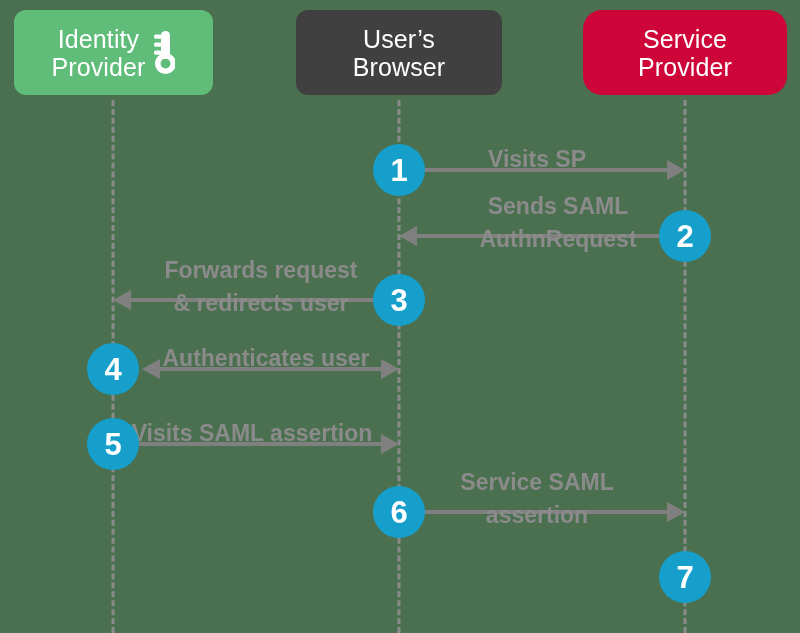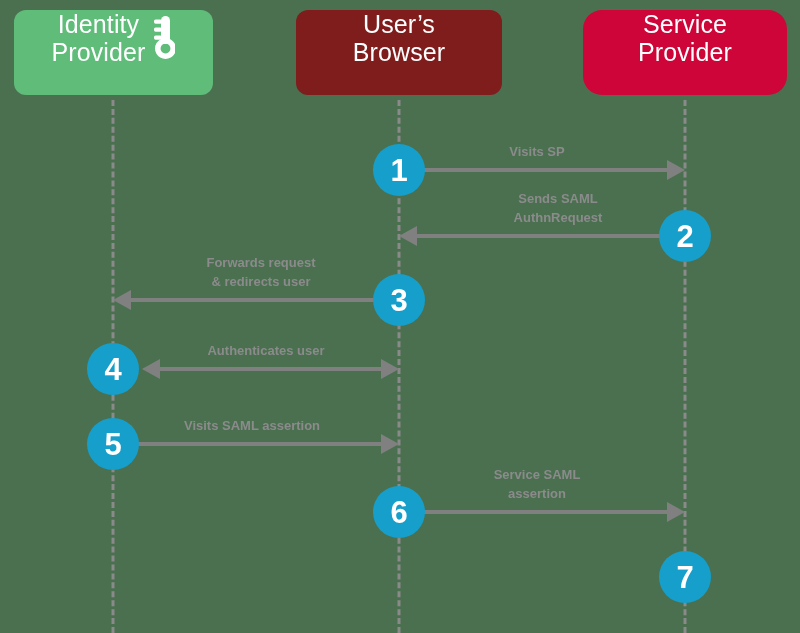--- a/index.html
+++ b/index.html
@@ -31,34 +31,34 @@
   }
 
   
   .actor-box {
     position: absolute;
     top: 10px;
     height: 85px;
     border-radius: 12px;
     color: #ffffff;
     display: flex;
-    align-items: flex-start;
+    align-items: center;
     justify-content: center;
     box-sizing: border-box;
     padding: 0 10px;
   }
   .actor-label {
     font-size: 25px;
     line-height: 1.12;
     text-align: center;
     white-space: pre-line;
     letter-spacing: 0.1px;
   }
   .actor-idp      { left: 14px;  width: 199px; background: #5fbc79; }
-  .actor-browser  { left: 296px; width: 206px; background: #7f1d1d; }
+  .actor-browser  { left: 296px; width: 206px; background: #404040; }
   .actor-sp       { left: 583px; width: 204px; background: #ce0538; border-radius: 19px; }
 
   .actor-idp .actor-inner {
     display: flex;
     align-items: center;
     gap: 4px;
   }
   .key-icon {
     width: 26px;
     height: 50px;
@@ -91,21 +91,21 @@
     border-top: 10px solid transparent;
     border-bottom: 10px solid transparent;
   }
   .arrow-head.right { border-left: 18px solid #808080; }
   .arrow-head.left  { border-right: 18px solid #808080; }
 
   
   .step-label {
     position: absolute;
     color: #8b8b8b;
-    font-size: 13px;
+    font-size: 23px;
     font-weight: bold;
     line-height: 1.45;
     text-align: center;
     white-space: pre-line;
     transform: translateX(-50%);
   }
   .step-label.one-line  { top: -27px; }
   .step-label.two-line  { top: -46px; }
 
   

